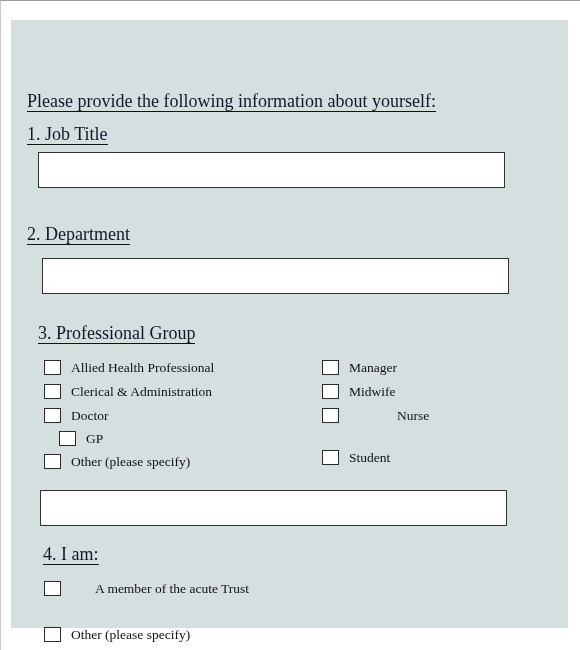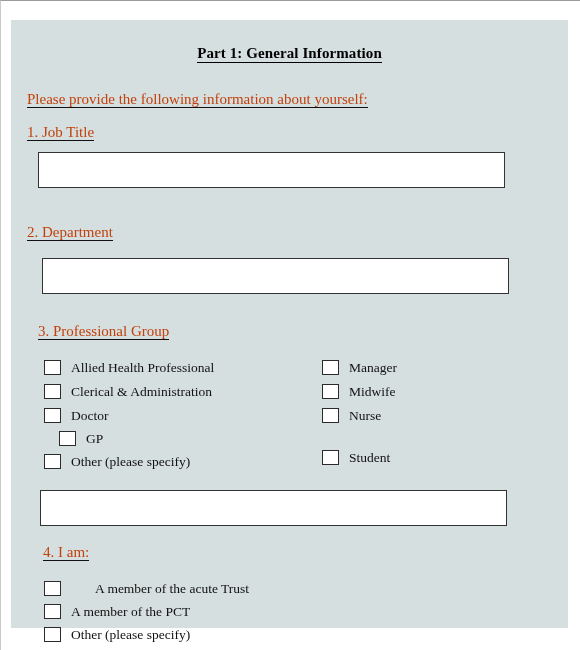--- a/index.html
+++ b/index.html
@@ -43,22 +43,22 @@
     font-weight: bold;
     color: #000000;
     letter-spacing: 0.1px;
   }
   .form-title .u {
     border-bottom: 1.6px solid #000;
     padding-bottom: 1px;
   }
   .label {
     position: absolute;
-    font-size: 15px;
-    color: #c2410c;
+    font-size: 18px;
+    color: #0f172a;
     white-space: nowrap;
   }
   .label .u {
     border-bottom: 1px solid #111;
     padding-bottom: 0px;
   }
   .intro { left: 16px; top: 71px; }
   .q1 { left: 16px; top: 104px; }
   .q2 { left: 16px; top: 204px; font-family: Liberation Serif, serif; }
   .q3 { left: 16px; top: 303px; margin-left: 11px; }
@@ -98,21 +98,20 @@
   .col-right { left: 311px; }
   .col4      { left: 33px; }
 </style>
 </head>
 <body>
 
 <div class="page-frame"></div>
 
 <div class="sheet">
 
-  <div class="form-title"><span class="u">Part 1: General Information</span></div>
 
   <div class="label intro"><span class="u">Please provide the following information about yourself:</span></div>
 
   <div class="label q1"><span class="u">1. Job Title</span></div>
   <input class="textbox tb1" type="text" placeholder="" style="">
 
   <div class="label q2"><span class="u">2. Department</span></div>
   <input class="textbox tb2" type="text" placeholder="" style="">
 
   <div class="label q3"><span class="u">3. Professional Group</span></div>
@@ -139,39 +138,35 @@
   </div>
 
   <div class="checkrow col-right" style="top:340px;align-items:center;">
     <span class="checkbox"></span>
     <span class="cb-label">Manager</span>
   </div>
   <div class="checkrow col-right" style="top:364px;">
     <span class="checkbox"></span>
     <span class="cb-label">Midwife</span>
   </div>
-  <div class="checkrow col-right" style="top:388px;">
+  <div class="checkrow col-right" style="top:388px;gap:48px;">
     <span class="checkbox"></span>
     <span class="cb-label">Nurse</span>
   </div>
   <div class="checkrow col-right" style="top:430px;">
     <span class="checkbox"></span>
     <span class="cb-label">Student</span>
   </div>
 
   <input class="textbox tb3" type="text" placeholder="" style="">
 
   <div class="label q4"><span class="u">4. I am:</span></div>
 
   <div class="checkrow col4" style="top:561px;gap:24px;">
     <span class="checkbox"></span>
     <span class="cb-label">A member of the acute Trust</span>
   </div>
-  <div class="checkrow col4" style="top:584px;">
-    <span class="checkbox"></span>
-    <span class="cb-label">A member of the PCT</span>
-  </div>
   <div class="checkrow col4" style="top:607px;">
     <span class="checkbox"></span>
     <span class="cb-label">Other (please specify)</span>
   </div>
 
 </div>
 
 </body></html>

